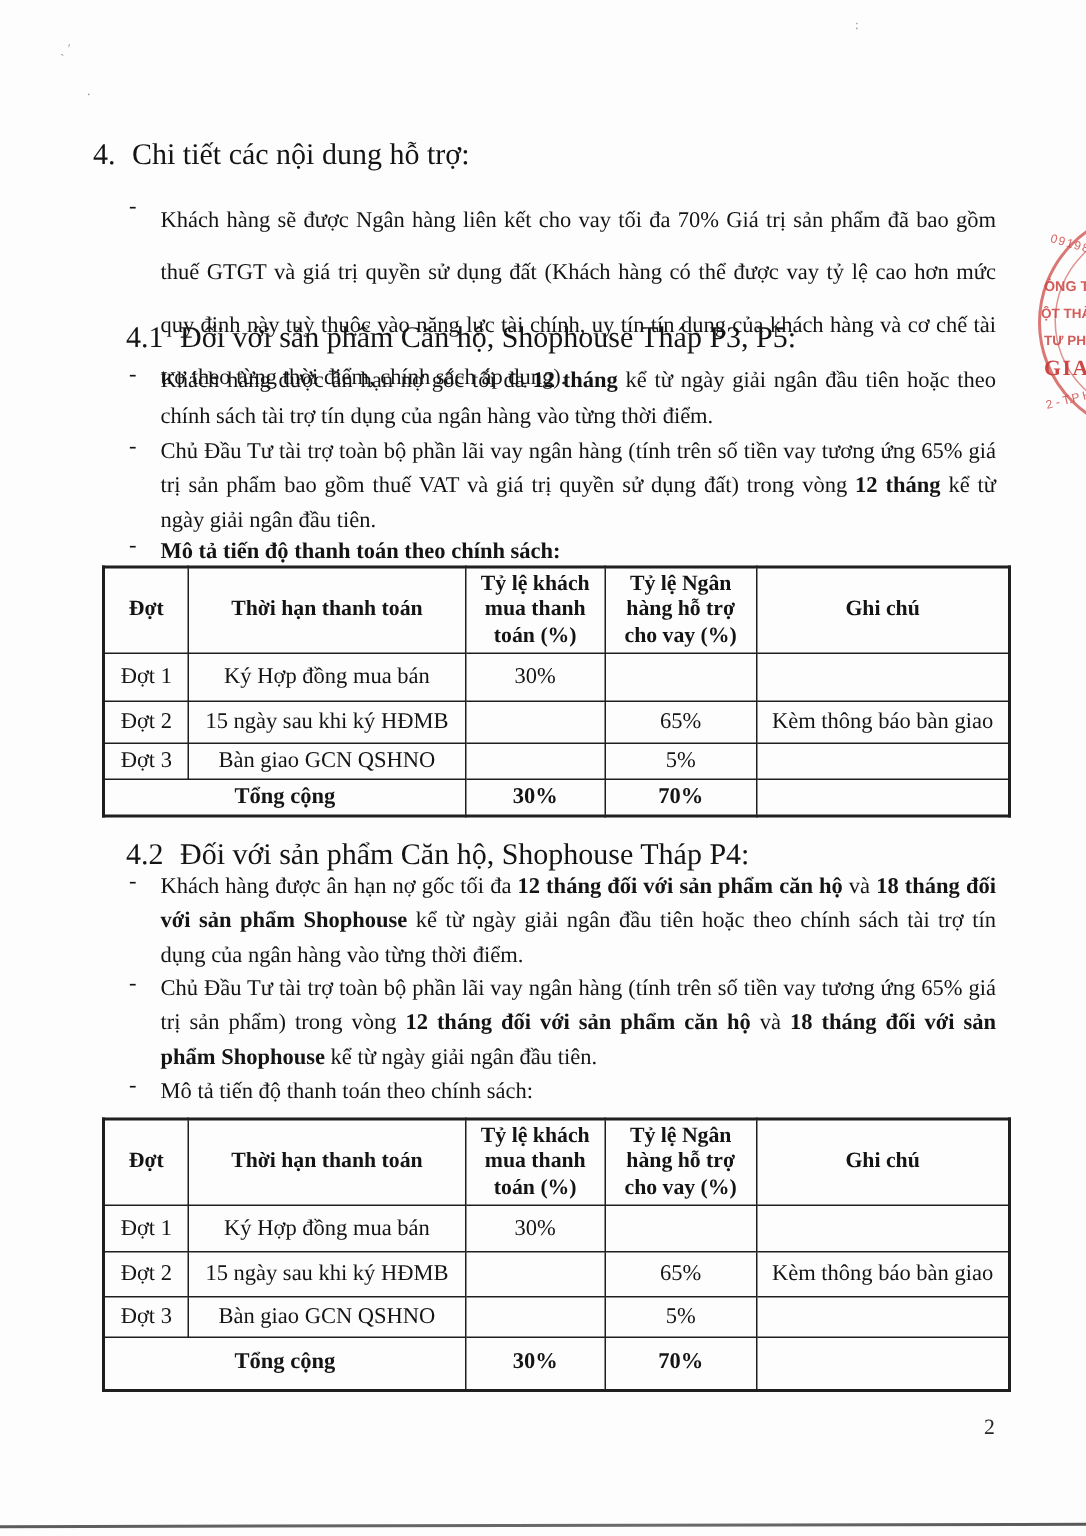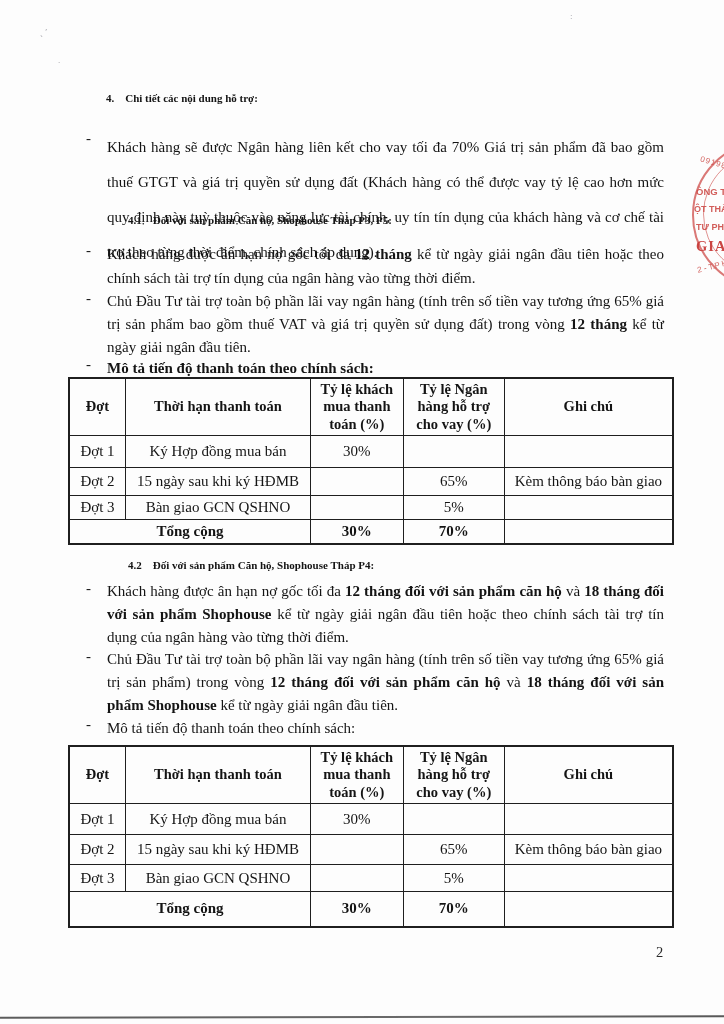--- a/index.html
+++ b/index.html
@@ -1,21 +1,21 @@
 <!DOCTYPE html>
 <html><head>
 <meta charset="utf-8">
 <style>
   html,body{margin:0;padding:0;background:#ffffff;}
   .page{
     position:relative;width:724px;height:1024px;background:#fdfdfd;
     font-family:"Liberation Serif","DejaVu Serif",serif;color:#141414;
     overflow:hidden;
   }
-  .sec-heading{position:absolute;font-weight:bold;font-size:11px;white-space:nowrap;margin-left:44px;}
+  .sec-heading{position:absolute;font-weight:normal;font-size:20px;white-space:nowrap;}
   .sec-heading .num{display:inline-block;margin-right:11px;}
   .bullet{position:absolute;left:86px;width:578px;display:flex;}
   .bullet .dash{width:21px;flex:0 0 21px;font-size:15px;}
   .bullet .btext{flex:1;text-align:justify;font-size:15px;}
   .lh245 .btext{line-height:35px;}
   .lh24 .btext{line-height:24px;}
   .lh23 .btext{line-height:23px;}
   .doc-table{
     position:absolute;left:68px;width:606px;border-collapse:collapse;
     font-size:15px;table-layout:fixed;

